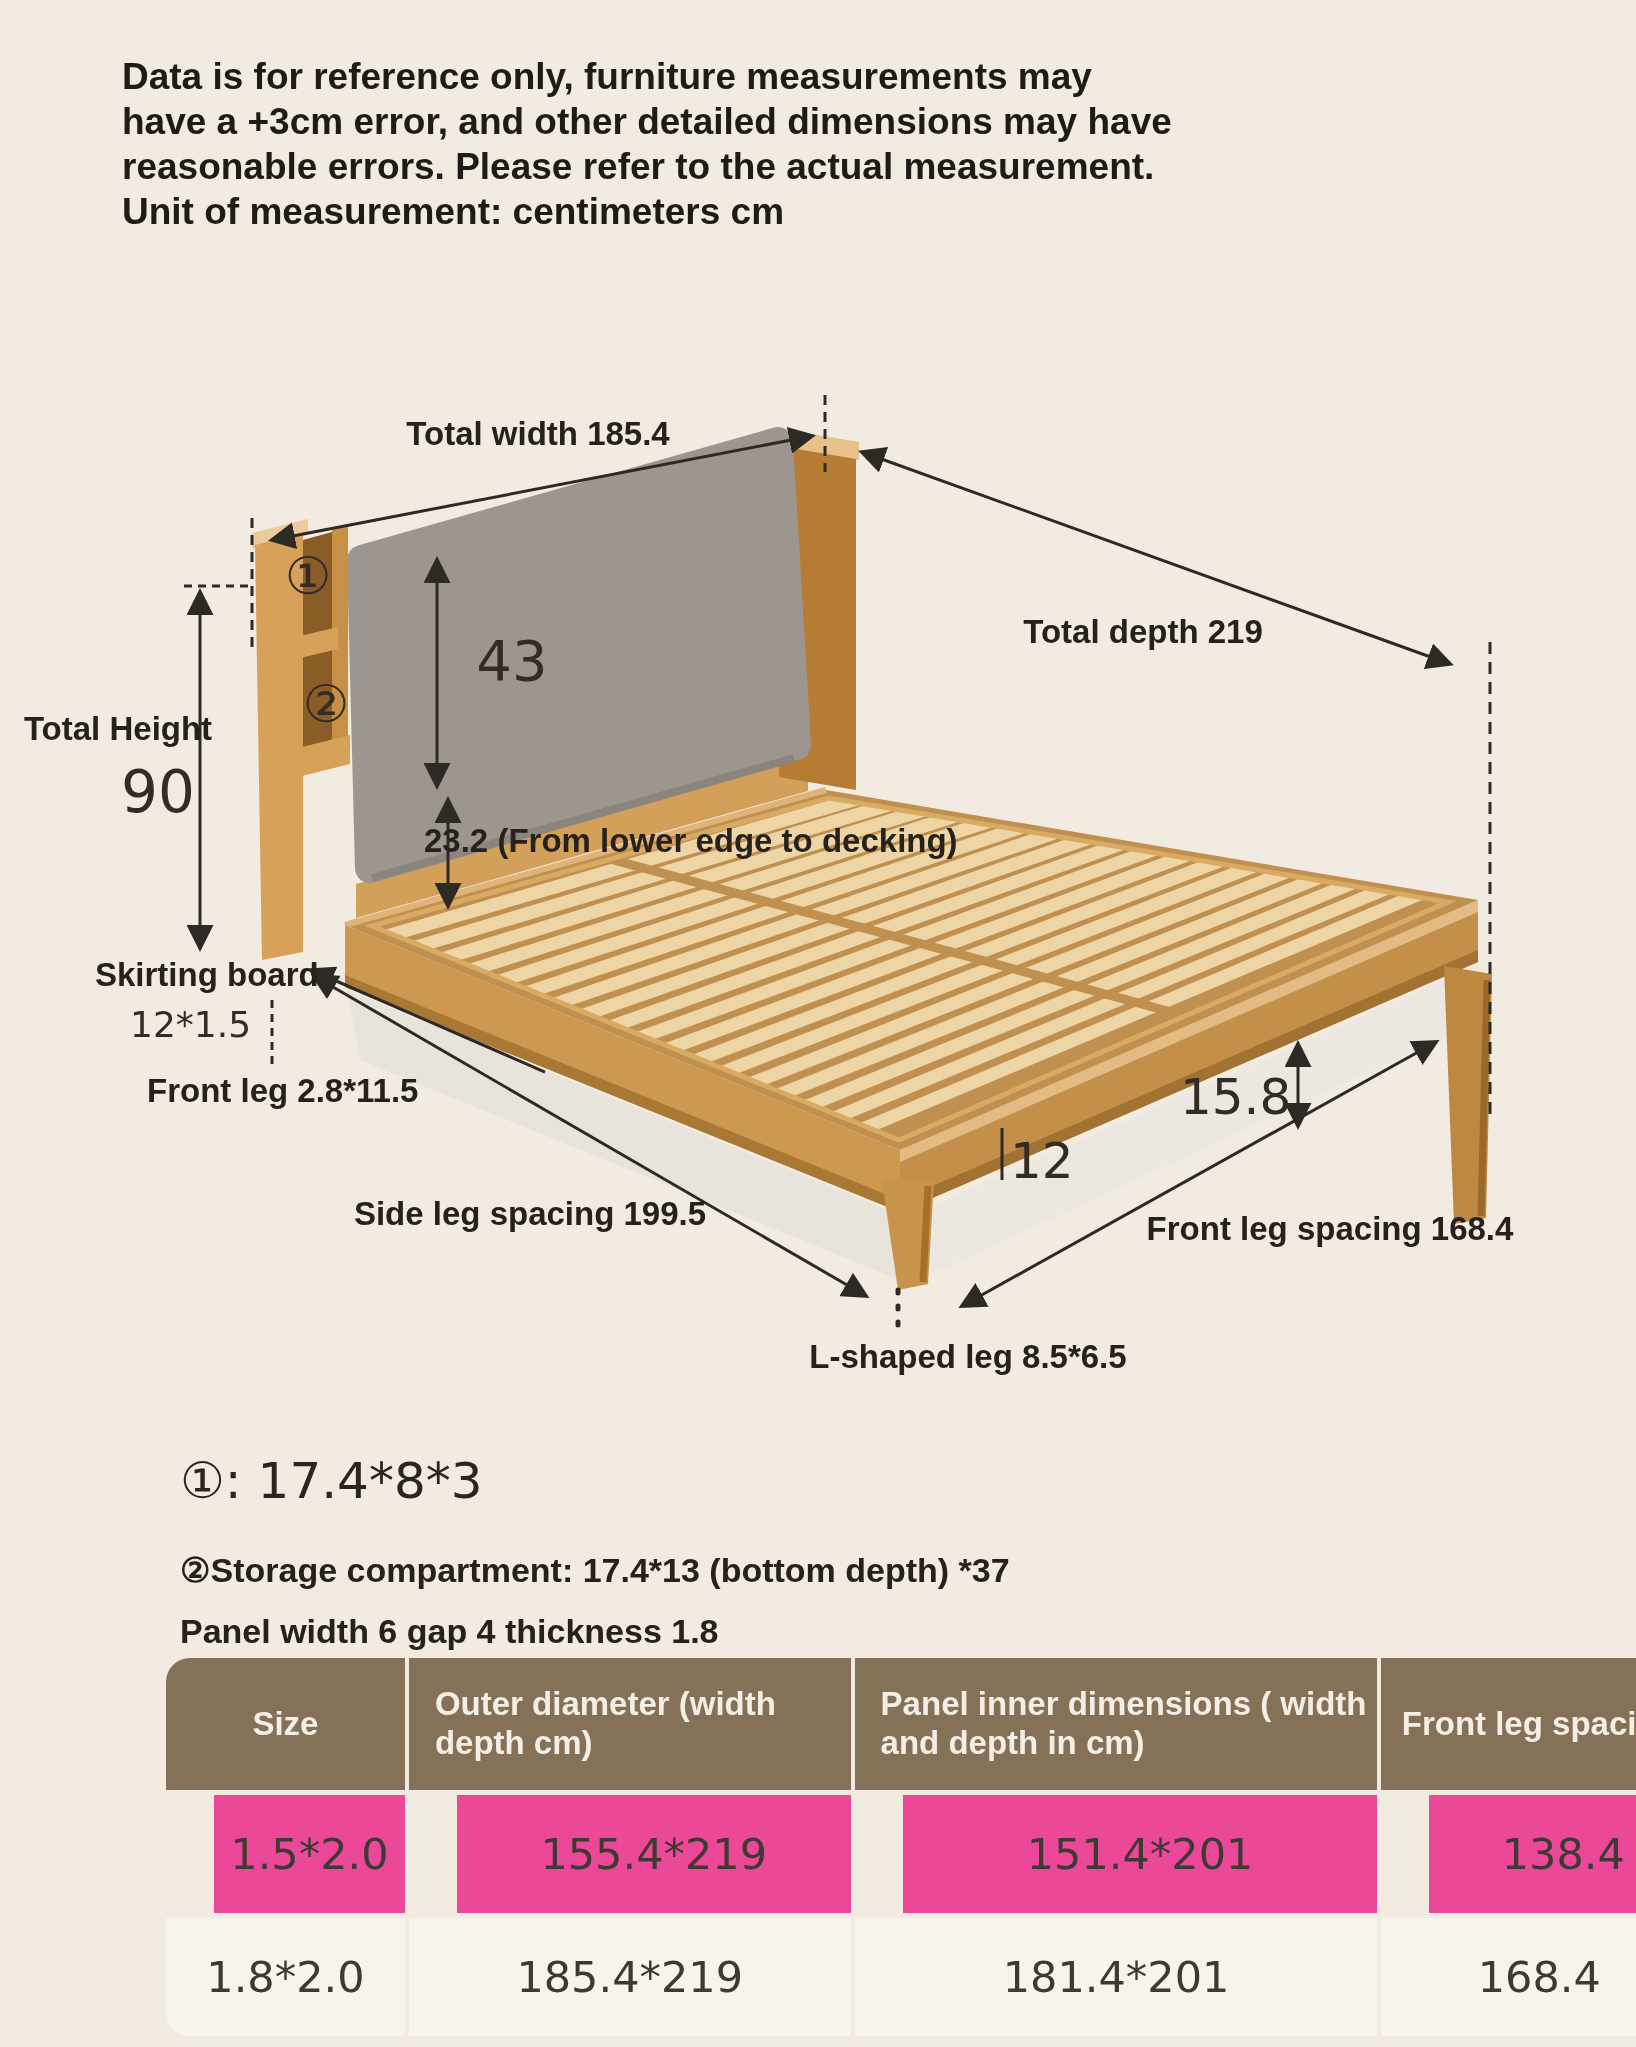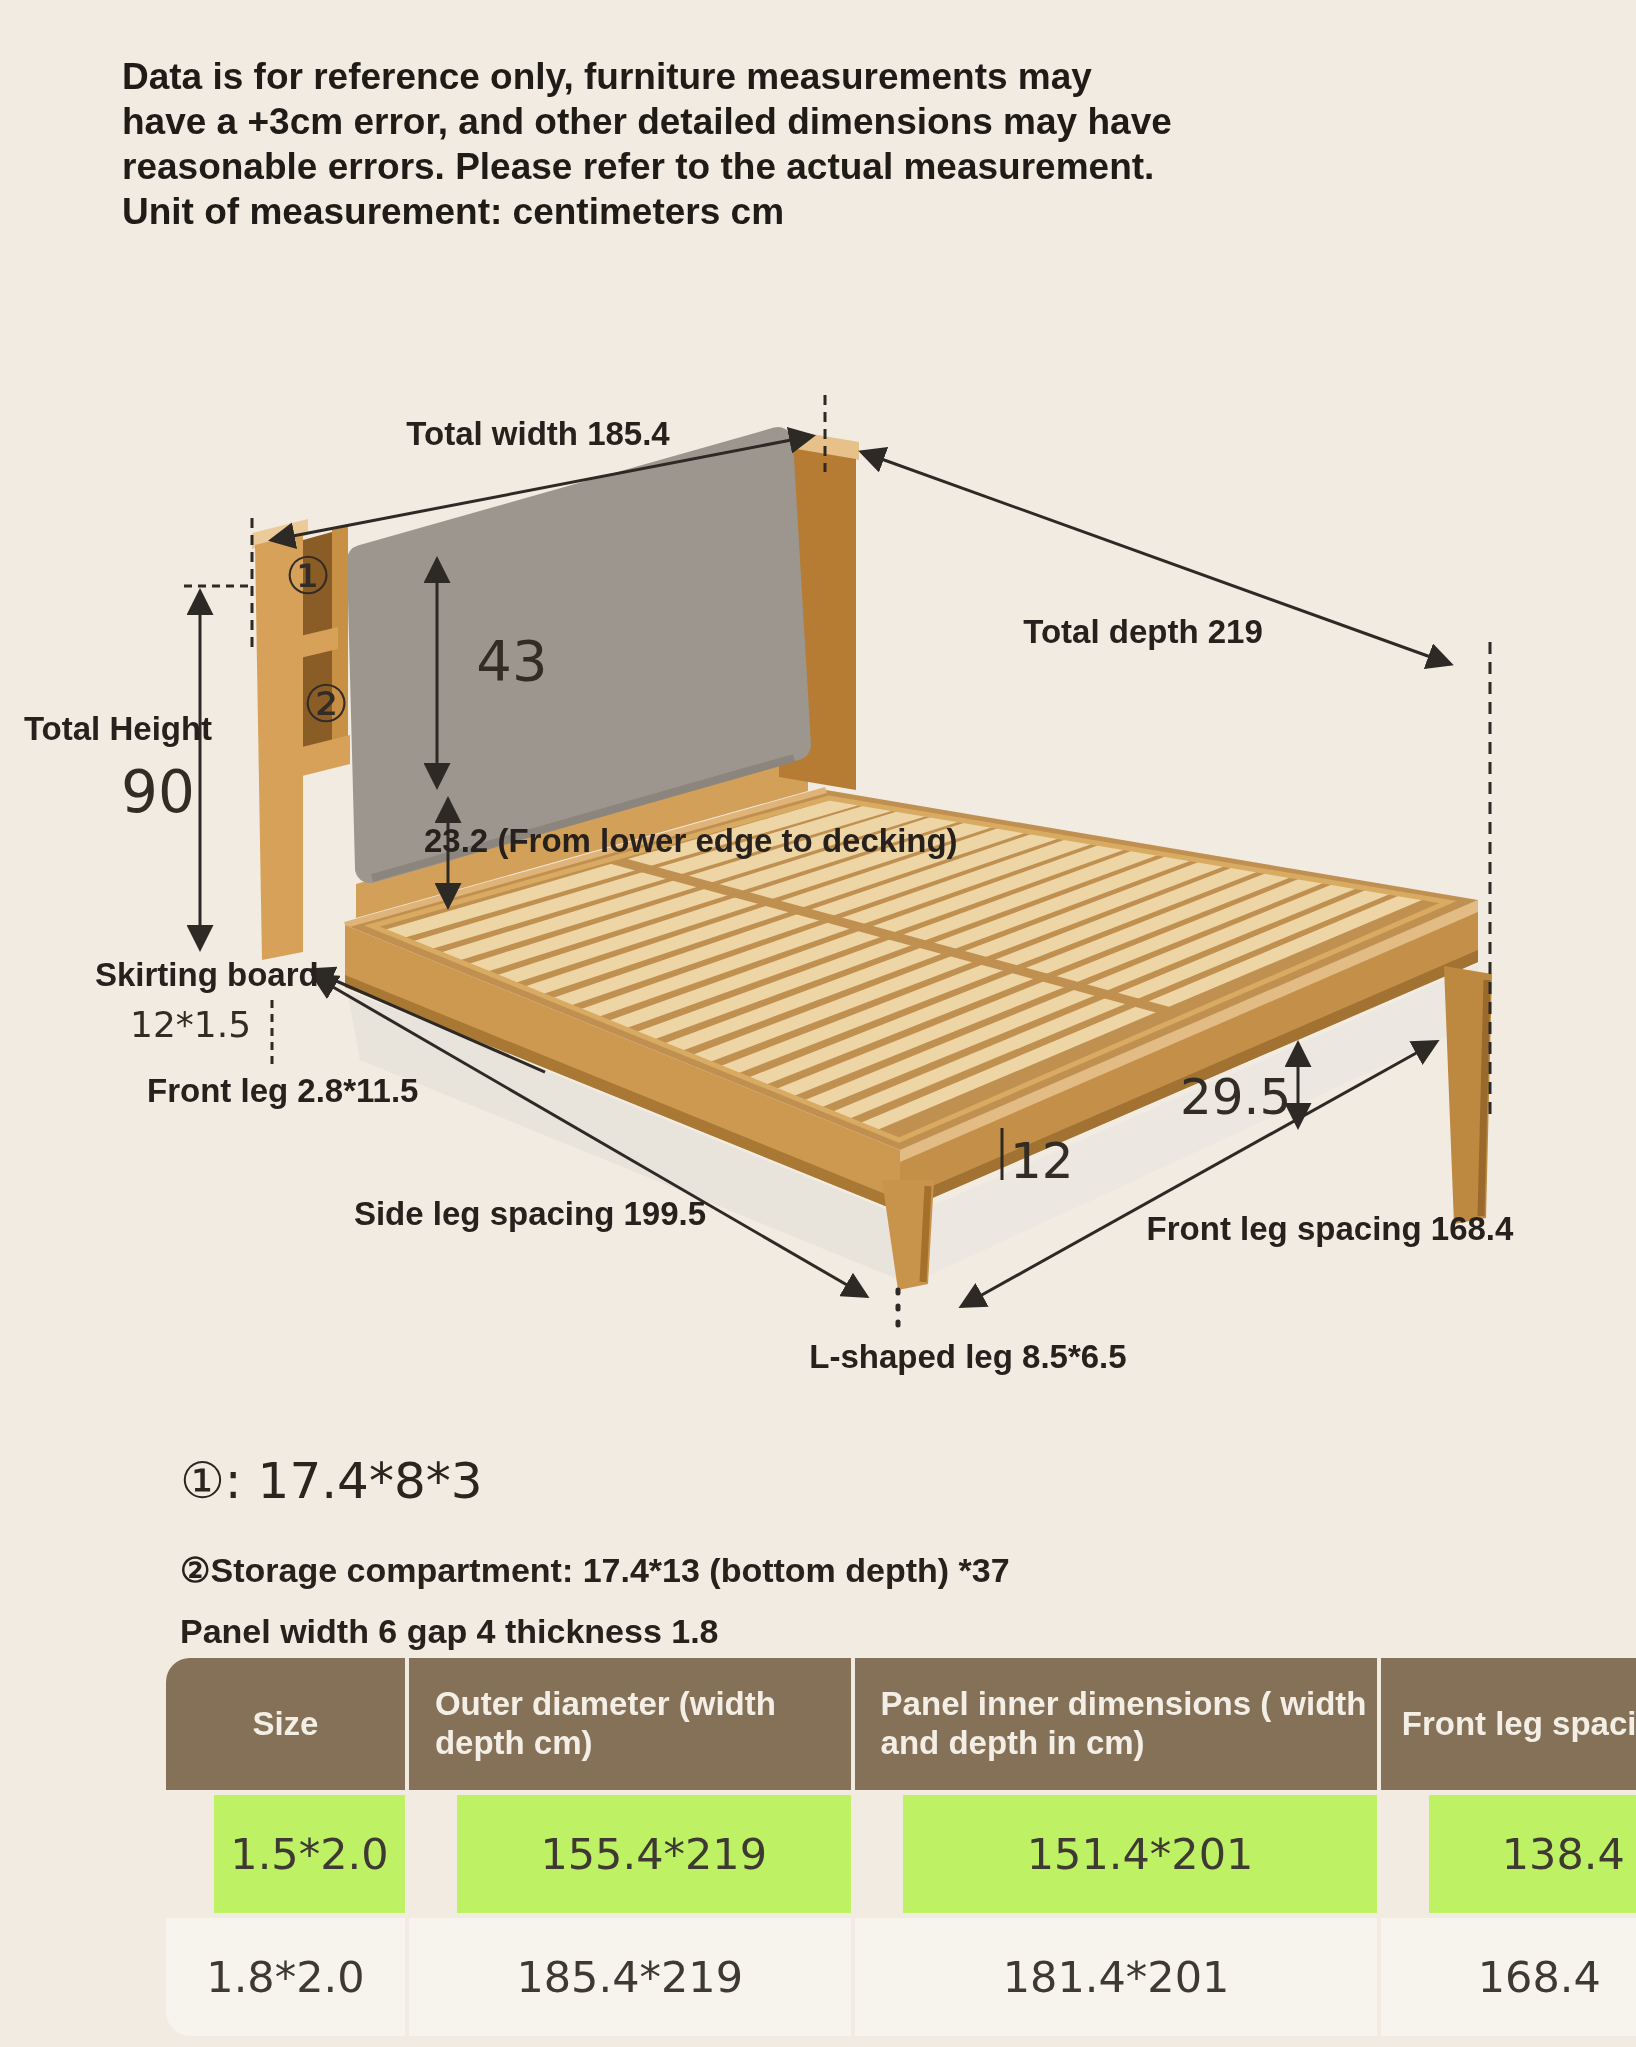--- a/index.html
+++ b/index.html
@@ -17,21 +17,21 @@
   
   .spec-table{position:absolute;left:166px;top:1658px;width:1531px;border-radius:24px;overflow:hidden;
               display:grid;grid-template-columns:212fr 392fr 464fr 280fr;grid-template-rows:132px 118px 118px;
               gap:5px 4px;background:#f1ebe1;}
   .th{background:#857157;color:#f4efe6;font-size:33px;font-weight:700;line-height:1.18;
       display:flex;align-items:center;}
   .th.pad{padding-left:26px;padding-right:8px;}
   .th.mid{justify-content:center;text-align:center;padding:0 6px;}
   .td{font-family:"DejaVu Sans",sans-serif;font-size:43px;color:#3e3933;
       display:flex;align-items:center;justify-content:center;}
-  .row1{background:#bef264;margin-left:48px;}
+  .row1{background:#ec4899;margin-left:48px;}
   .row2{background:#f7f3ed;}
 </style>
 </head>
 <body>
 
 <div class="canvas">
 
   <svg width="1636" height="2047" viewBox="0 0 1636 2047">
     <defs>
       <marker id="ah" viewBox="0 0 10 10" refX="8.5" refY="5" markerWidth="9" markerHeight="9" orient="auto-start-reverse">
@@ -128,21 +128,21 @@
   <div class="abs num ctr" style="left:158px;top:748px;font-size:58px;">90</div>
   <div class="abs num ctr" style="left:512px;top:618px;font-size:56px;">43</div>
   <div class="abs lbl" style="left:424px;top:822px;">23.2 (From lower edge to decking)</div>
   <div class="abs marker ctr" style="left:308px;top:546px;font-size:52px;">①</div>
   <div class="abs marker ctr" style="left:326px;top:674px;font-size:52px;">②</div>
   <div class="abs lbl" style="left:95px;top:956px;">Skirting board</div>
   <div class="abs num" style="left:130px;top:994px;font-size:36px;">12*1.5</div>
   <div class="abs lbl" style="left:147px;top:1072px;">Front leg 2.8*11.5</div>
   <div class="abs lbl ctr" style="left:530px;top:1195px;">Side leg spacing 199.5</div>
   <div class="abs num" style="left:1010px;top:1122px;font-size:50px;">12</div>
-  <div class="abs num" style="left:1180px;top:1058px;font-size:50px;">29.5</div>
+  <div class="abs num" style="left:1180px;top:1058px;font-size:50px;">15.8</div>
   <div class="abs lbl ctr" style="left:1330px;top:1210px;">Front leg spacing 168.4</div>
   <div class="abs lbl ctr" style="left:968px;top:1338px;">L-shaped leg 8.5*6.5</div>
 
   <div class="abs note-num" style="left:180px;top:1452px;">①: 17.4*8*3</div>
   <div class="abs note-bold" style="left:180px;top:1550px;">②Storage compartment: 17.4*13 (bottom depth) *37</div>
   <div class="abs note-bold" style="left:180px;top:1612px;">Panel width 6 gap 4 thickness 1.8</div>
 
   <div class="spec-table">
     <div class="th mid">Size</div>
     <div class="th pad">Outer diameter (width depth cm)</div>

